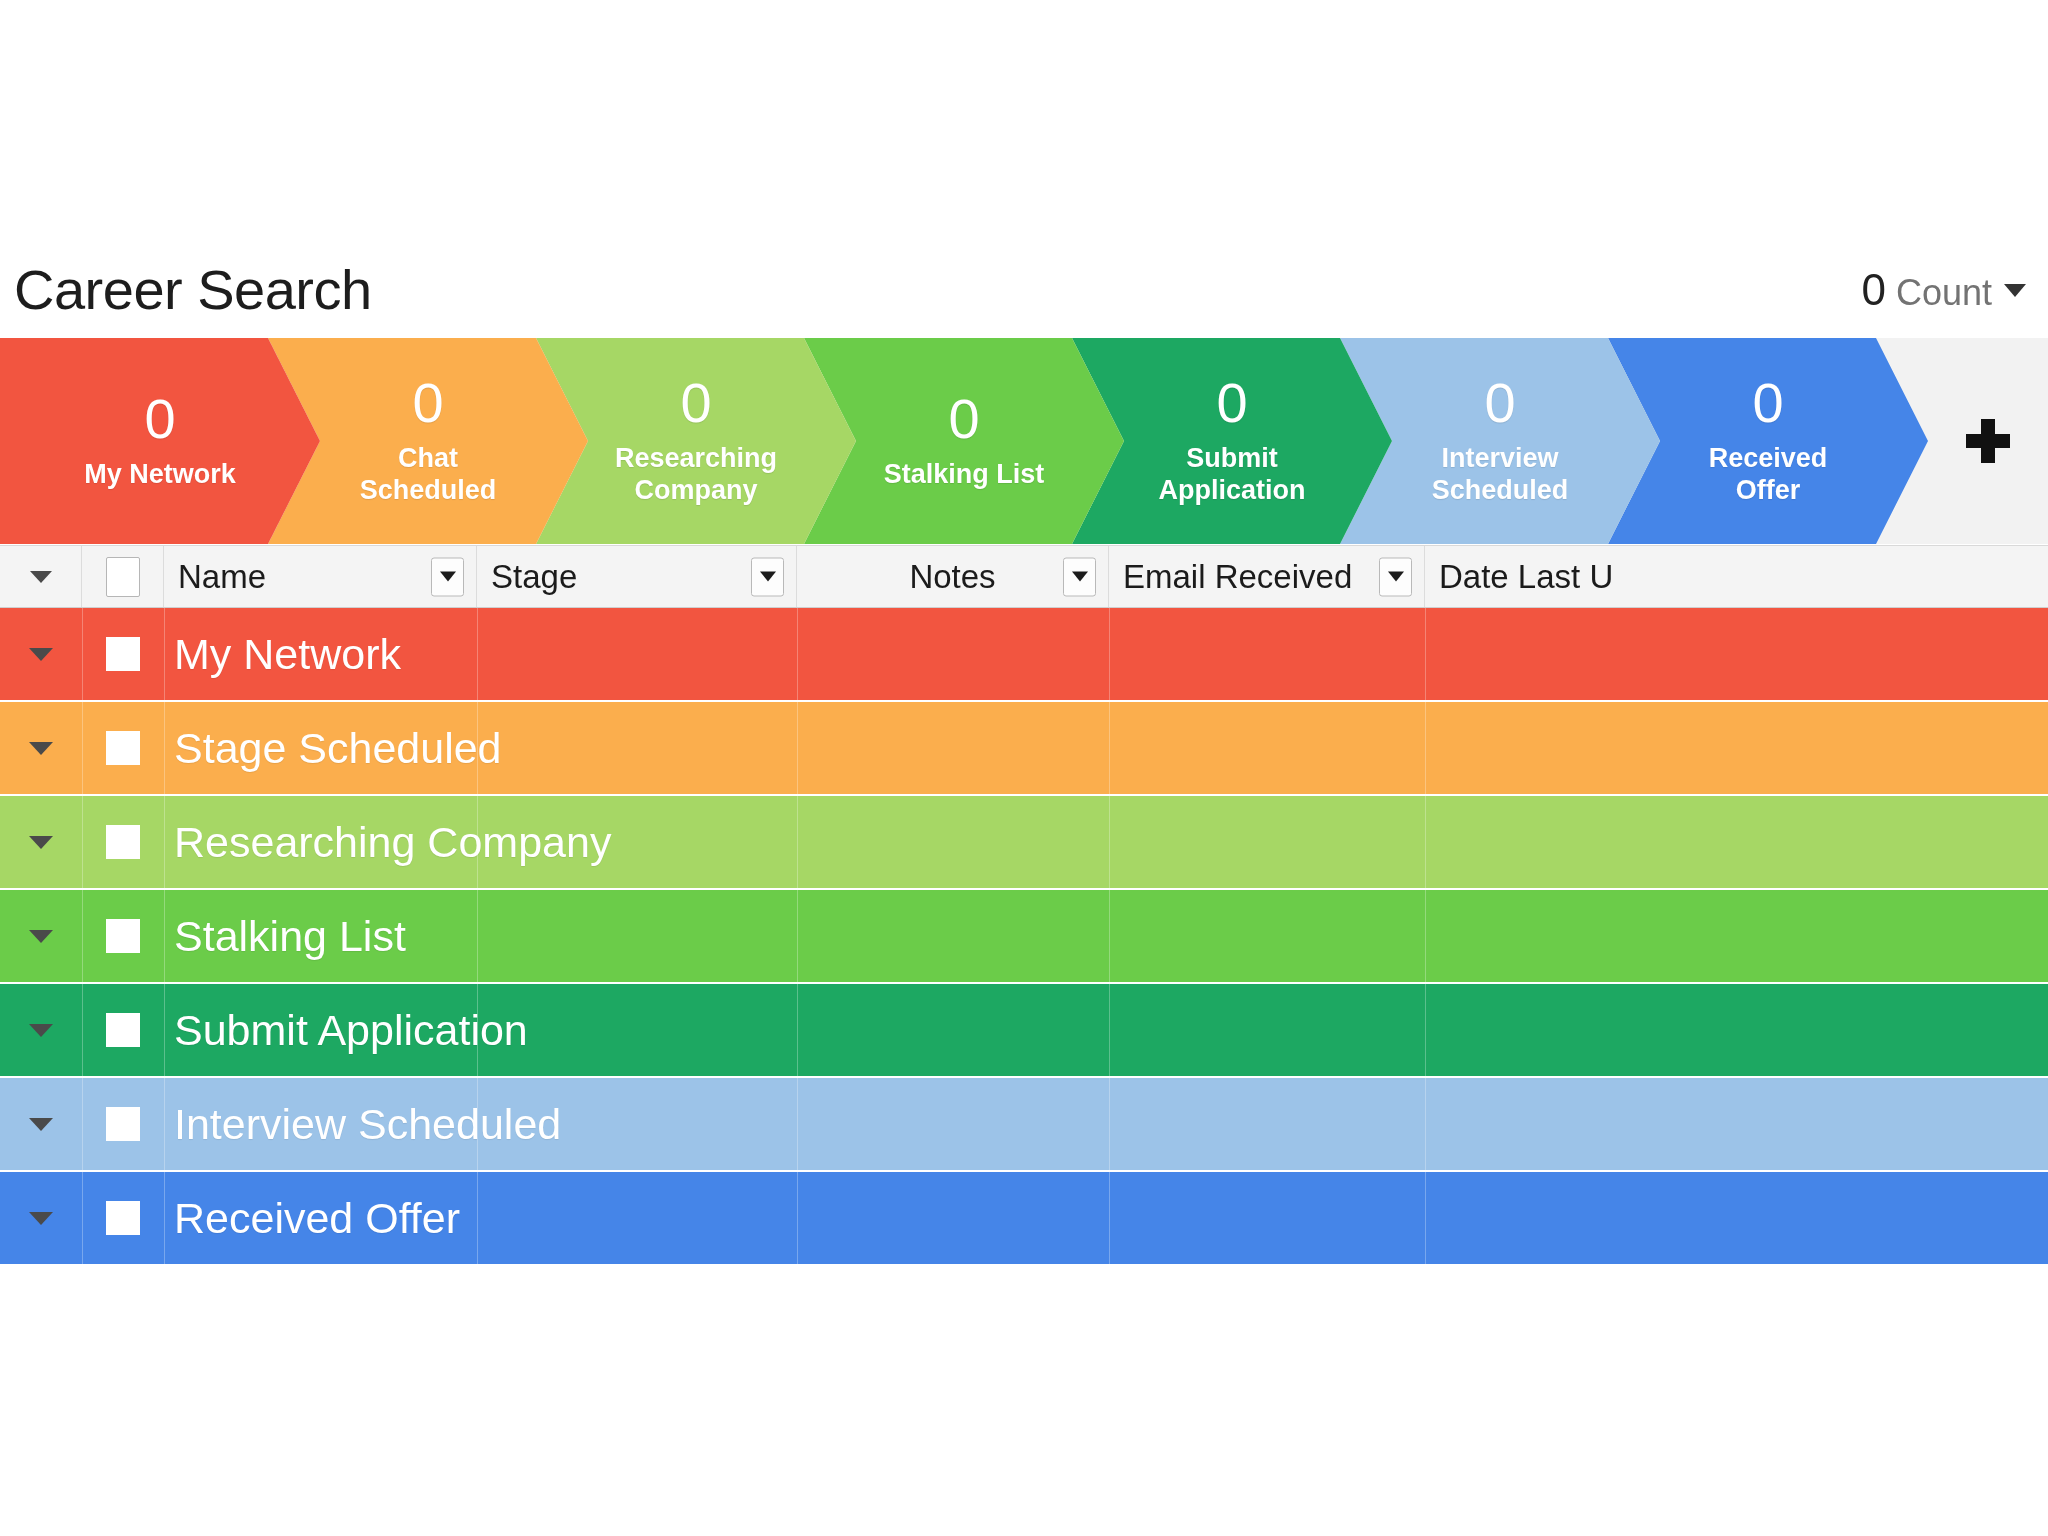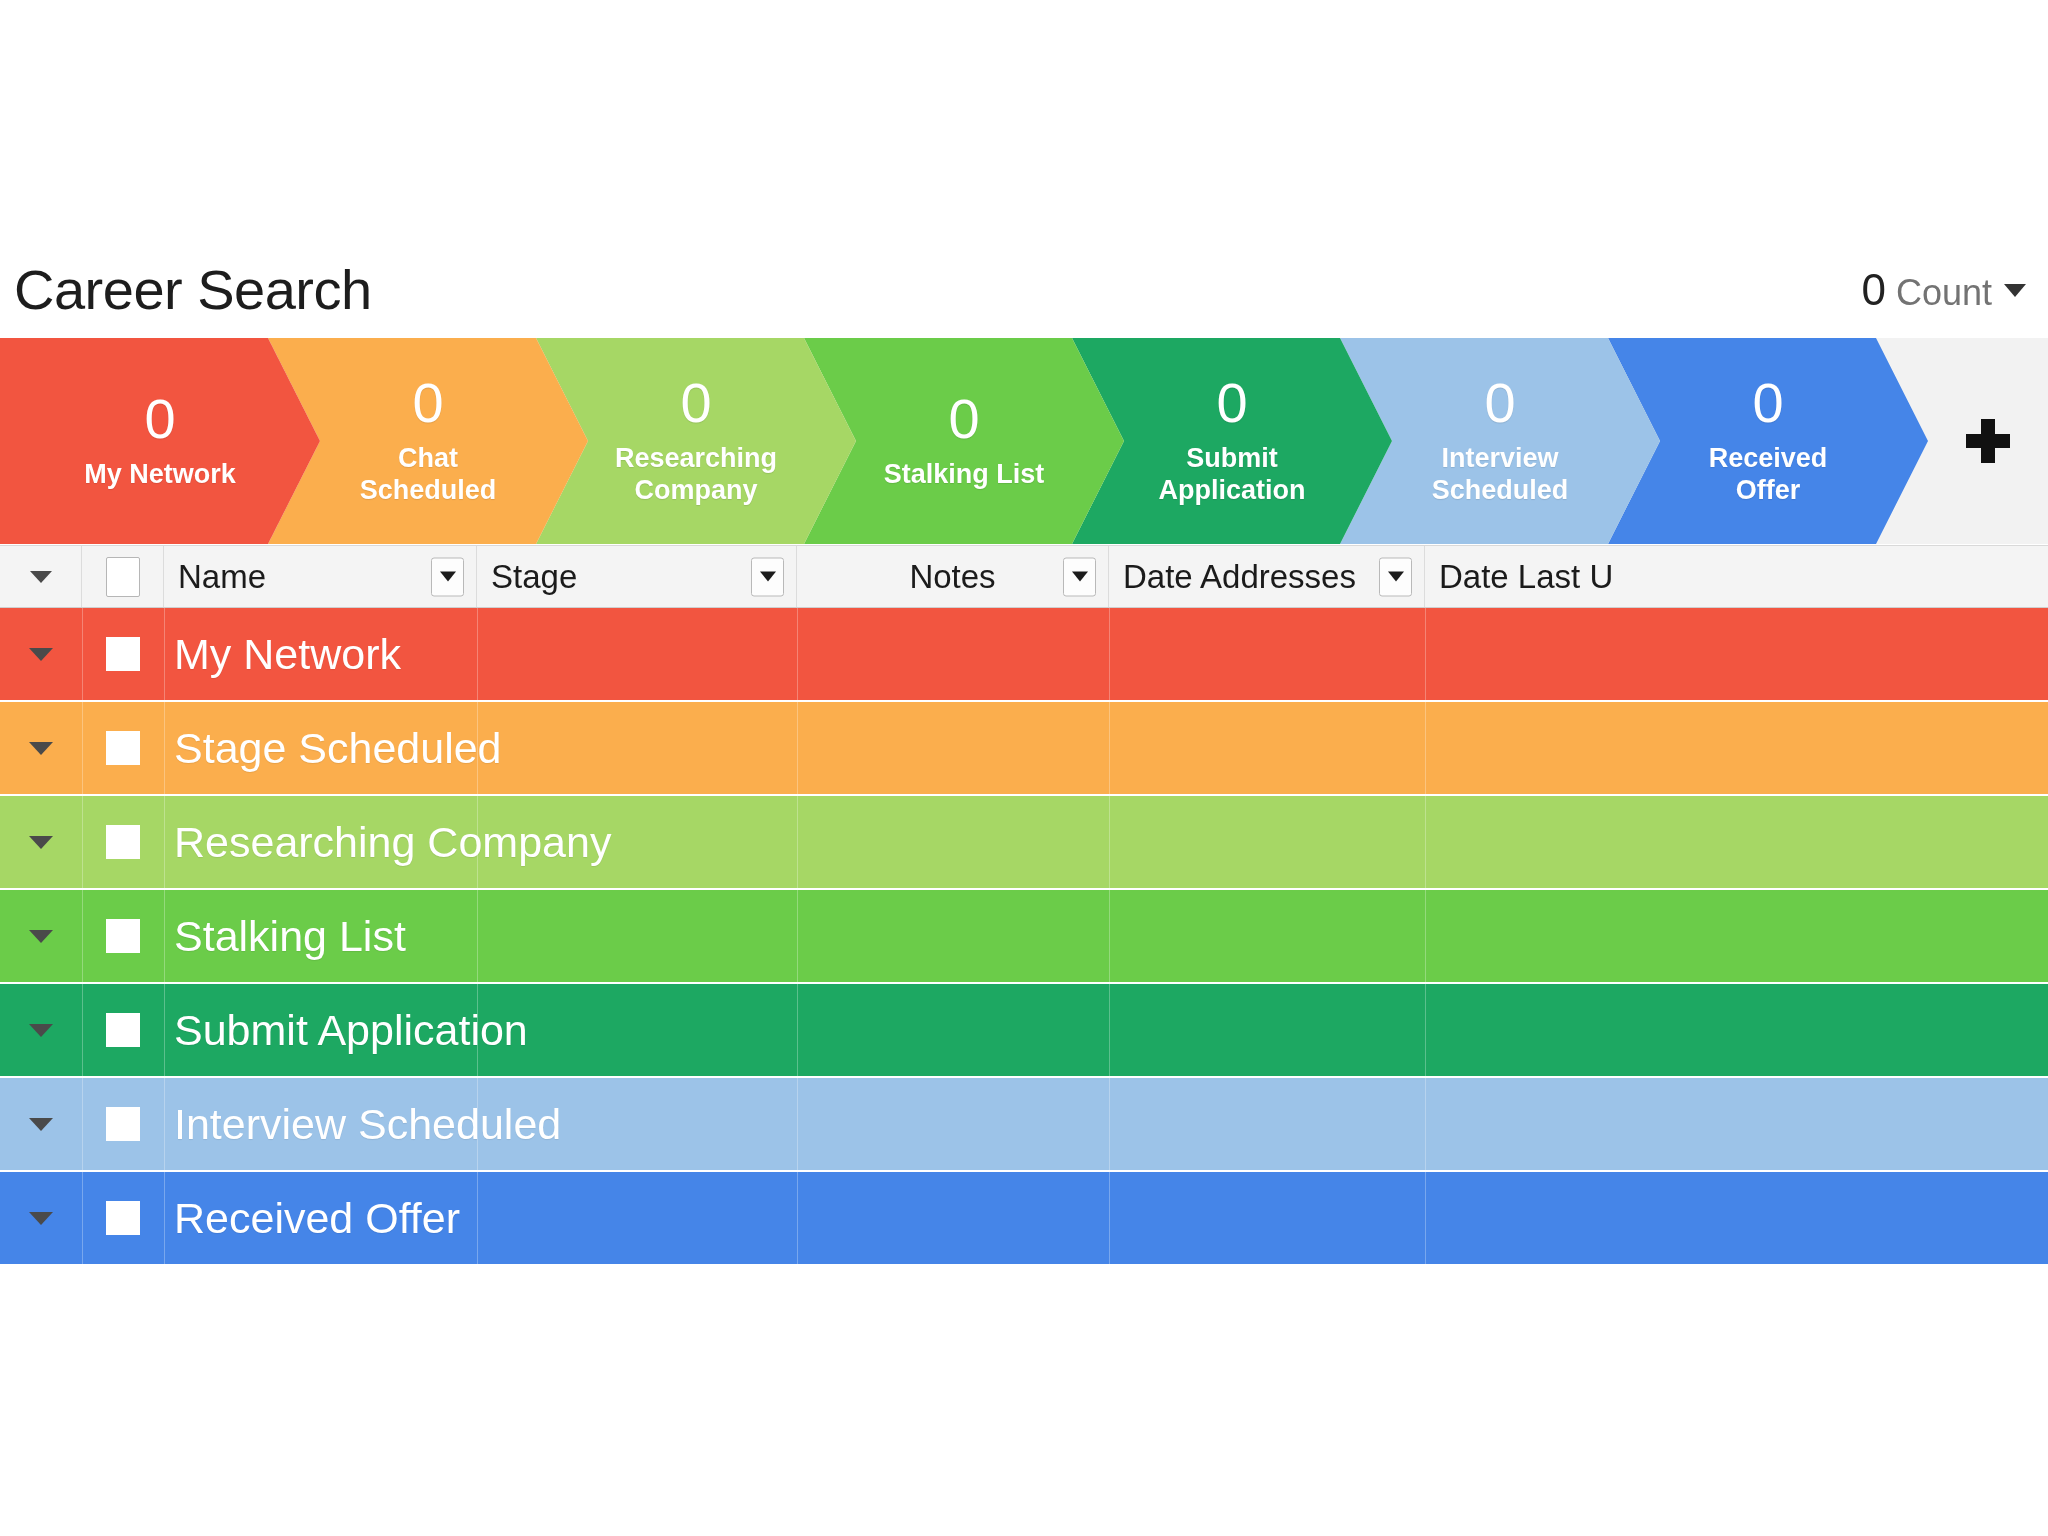--- a/index.html
+++ b/index.html
@@ -352,21 +352,21 @@
           <i></i>
         </span>
     </div>
     <div class="th col-notes">
       <span class="th-label">Notes</span>
       <span class="filter-btn">
           <i></i>
         </span>
     </div>
     <div class="th col-email">
-      <span class="th-label">Date Addresses</span>
+      <span class="th-label">Email Received</span>
       <span class="filter-btn">
           <i></i>
         </span>
     </div>
     <div class="th col-date">
       <span class="th-label">Date Last U</span>
     </div>
   </div>
 
   <div class="group-rows" id="group-rows">

